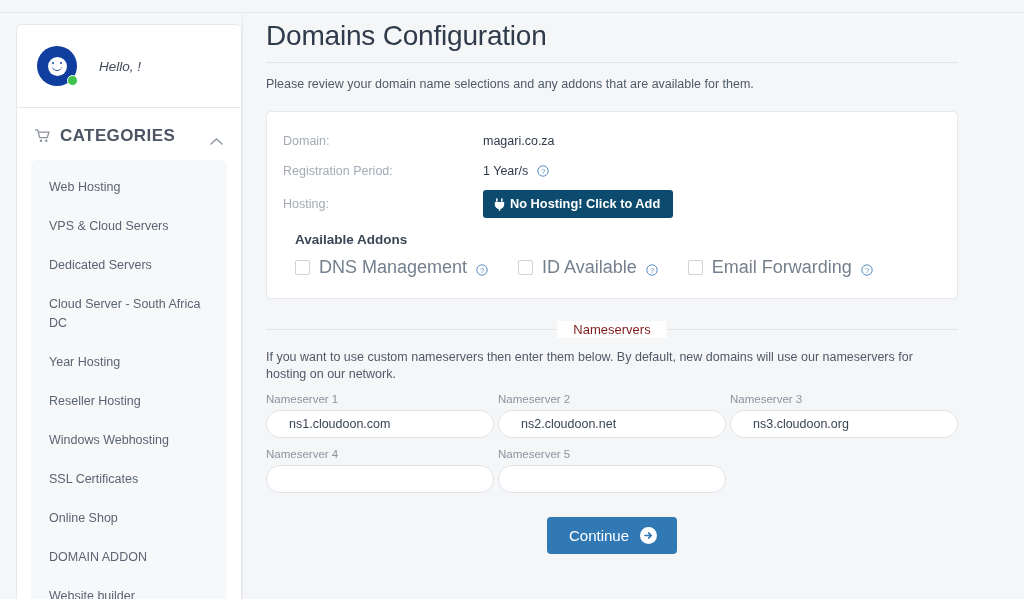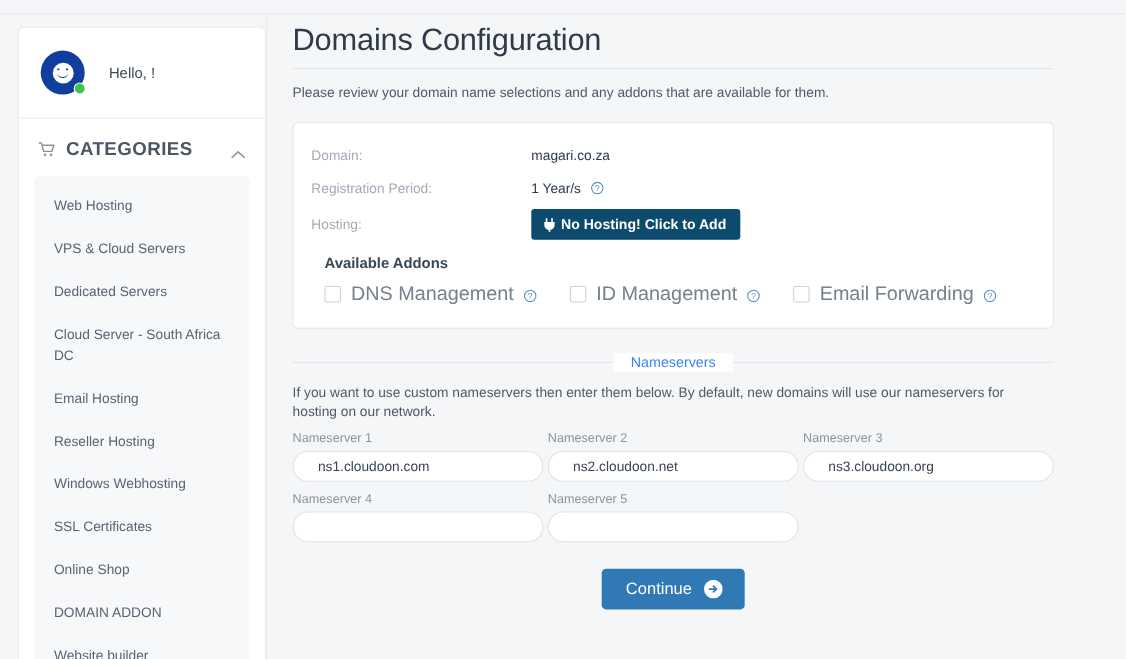--- a/index.html
+++ b/index.html
@@ -42,20 +42,21 @@
   }
 
   .user-card {
     background: #ffffff;
     border: 1px solid #e6e8eb;
     border-radius: 6px 6px 0 0;
     height: 84px;
     display: flex;
     align-items: center;
     padding-left: 20px;
+    font-style: italic;
   }
   .avatar-wrap {
     position: relative;
     width: 40px; height: 40px;
     flex: 0 0 40px;
   }
   .avatar {
     width: 40px; height: 40px;
     border-radius: 50%;
     background: #103e9e;
@@ -258,21 +259,21 @@
     background: #e3e5e8;
   }
   .ns-divider .chip {
     position: absolute;
     left: 50%;
     transform: translateX(-50%);
     top: 0;
     background: #ffffff;
     padding: 0 16px;
     font-size: 13px;
-    color: #3b82f6;
+    color: #7f1d1d;
     line-height: 17px;
   }
   .ns-lead {
     font-size: 12.5px;
     color: #4f5a68;
     line-height: 17px;
     margin: 0 0 10px 0;
     max-width: 690px;
   }
 
@@ -358,21 +359,21 @@
             <path d="M1 7L6.5 2L12 7" fill="none" stroke="#6b7684" stroke-width="1.5" stroke-linecap="round" stroke-linejoin="round"></path>
           </svg>
         </span>
       </div>
 
       <div class="cat-list">
         <div class="cat-item">Web Hosting</div>
         <div class="cat-item">VPS &amp; Cloud Servers</div>
         <div class="cat-item">Dedicated Servers</div>
         <div class="cat-item" style="padding-right:26px;">Cloud Server - South Africa DC</div>
-        <div class="cat-item">Email Hosting</div>
+        <div class="cat-item">Year Hosting</div>
         <div class="cat-item">Reseller Hosting</div>
         <div class="cat-item">Windows Webhosting</div>
         <div class="cat-item">SSL Certificates</div>
         <div class="cat-item">Online Shop</div>
         <div class="cat-item">DOMAIN ADDON</div>
         <div class="cat-item">Website builder</div>
       </div>
     </div>
   </div>
 
@@ -431,21 +432,21 @@
           <span class="help-icon">
             <svg viewBox="0 0 12 12" width="12" height="12">
               <circle cx="6" cy="6" r="5.2" fill="none" stroke="#5a8fc4" stroke-width="1"></circle>
               <text x="6" y="8.9" font-size="7.6" text-anchor="middle" fill="#5a8fc4" font-family="Liberation Sans, sans-serif">?</text>
             </svg>
           </span>
         </label>
 
         <label class="addon">
           <span class="cbox"></span>
-          <span class="addon-label">ID Management</span>
+          <span class="addon-label">ID Available</span>
           <span class="help-icon">
             <svg viewBox="0 0 12 12" width="12" height="12">
               <circle cx="6" cy="6" r="5.2" fill="none" stroke="#5a8fc4" stroke-width="1"></circle>
               <text x="6" y="8.9" font-size="7.6" text-anchor="middle" fill="#5a8fc4" font-family="Liberation Sans, sans-serif">?</text>
             </svg>
           </span>
         </label>
 
         <label class="addon">
           <span class="cbox"></span>

